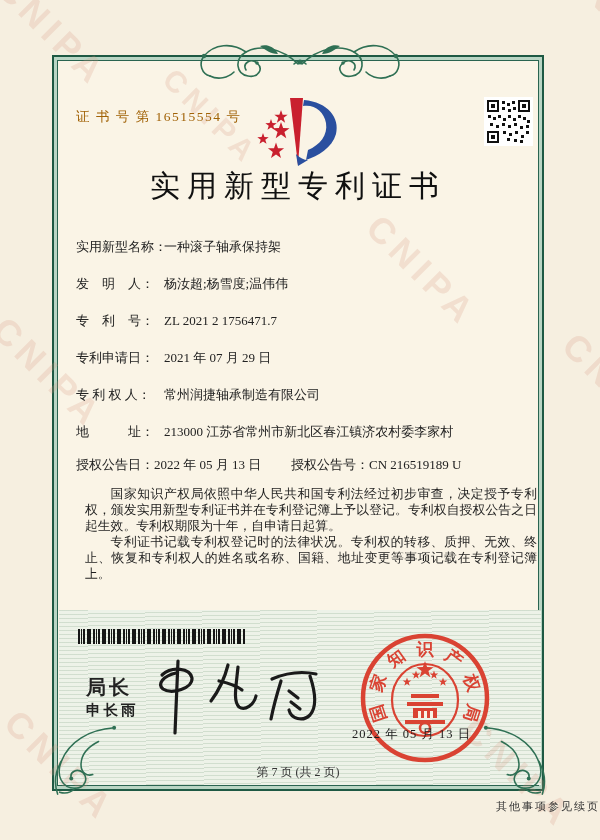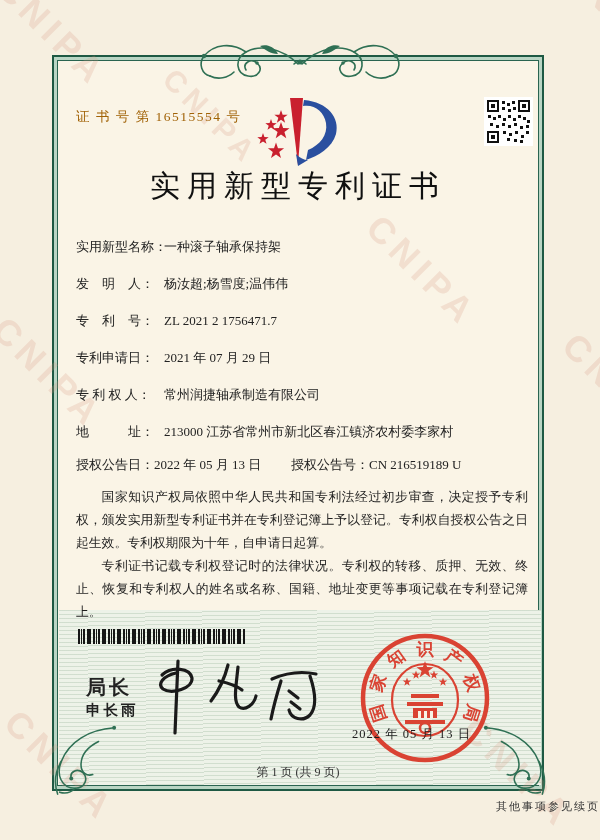--- a/index.html
+++ b/index.html
@@ -31,21 +31,21 @@
 
   .title{left:52px;top:166px;width:492px;text-align:center;
     font-size:30px;font-weight:normal;letter-spacing:7px;color:#101010;}
 
   .fields{left:76px;top:238px;width:455px;font-size:13px;color:#222;}
   .frow{height:19px;margin-bottom:18px;white-space:nowrap;}
   .flabel{display:inline-block;width:88px;}
   .grant-row{position:absolute;left:76px;top:456px;width:455px;font-size:13px;color:#222;white-space:nowrap;}
   .grant-right{position:absolute;left:215px;top:0;}
 
-  .paras{left:76px;top:486px;width:452px;font-size:12.8px;line-height:23px;
+  .paras{left:85px;top:486px;width:452px;font-size:12.8px;line-height:16px;
     text-align:justify;color:#1f1f1f;}
   .paras p{margin:0;text-indent:2em;}
 
   .barcode{left:78px;top:629px;width:168px;height:15px;
     background-image:
       repeating-linear-gradient(90deg,#161616 0 2px,transparent 2px 5px),
       repeating-linear-gradient(90deg,#161616 0 1px,transparent 1px 3px);}
 
   .director-title{left:86px;top:674px;font-family:"Liberation Sans","DejaVu Sans",sans-serif;
     font-weight:bold;font-size:20px;letter-spacing:3px;color:#222;}
@@ -248,16 +248,16 @@
       <ellipse cx="38" cy="44" rx="33" ry="36" fill="none" stroke="#d93a2a" stroke-width="2.2"></ellipse>
       <g fill="#faf4e6">
         <rect x="31" y="55" width="3" height="7"></rect>
           <rect x="37" y="55" width="3" height="7"></rect>
           <rect x="43" y="55" width="3" height="7"></rect>
       </g>
     </svg>
   </div>
   <div class="content seal-date">2022 年 05 月 13 日</div>
 
-  <div class="content page-info">第 1 页 (共 9 页)</div>
+  <div class="content page-info">第 7 页 (共 2 页)</div>
   <div class="content bottom-note">其他事项参见续页</div>
 
 </div>
 
 </body></html>

